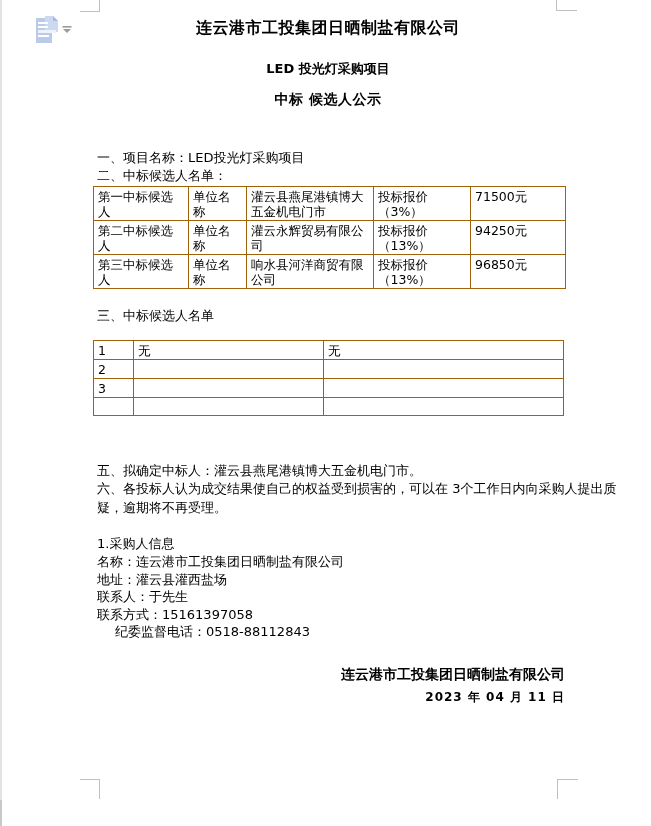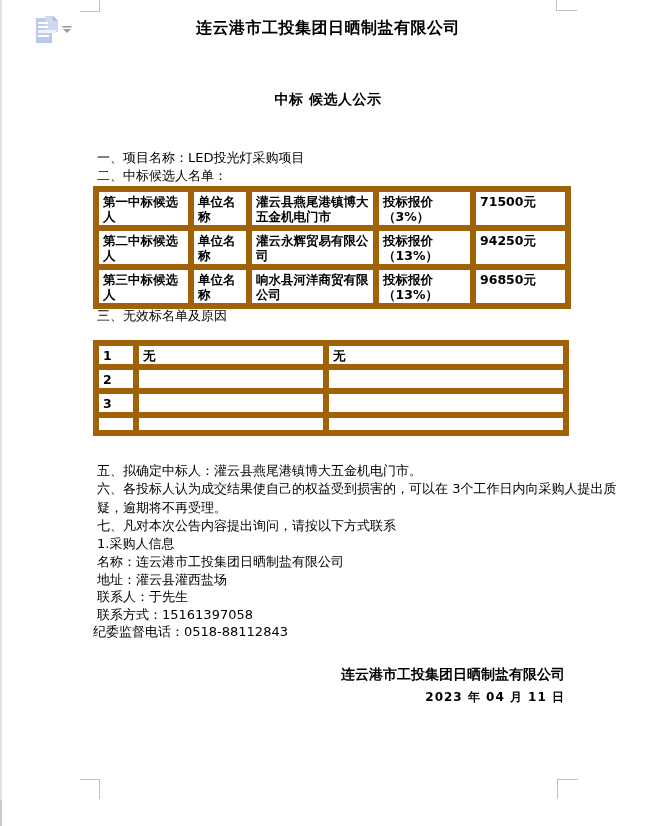--- a/index.html
+++ b/index.html
@@ -31,21 +31,21 @@
 
   .line { position: absolute; white-space: nowrap; font-size: 13px; line-height: 15px; color: #000; }
   .bold { font-weight: bold; }
   .center { left: 100px; width: 456px; text-align: center; }
 
   .doc-title  { top: 20px;  font-size: 16px; letter-spacing: 0.5px; }
   .doc-sub1   { top: 61px;  font-size: 13px; }
   .doc-sub2   { top: 92px;  font-size: 14px; letter-spacing: 0.5px; }
 
   table { border-collapse: collapse; table-layout: fixed; position: absolute; background: #fff; }
-  td, th { border: 6px solid #a16207; font-size: 12.5px; font-weight: bold; text-align: left; vertical-align: top; padding: 2px 4px 1px 4px; line-height: 15px; overflow: hidden; }
+  td, th { border: 1px solid #a16207; font-size: 12.5px; font-weight: normal; text-align: left; vertical-align: top; padding: 2px 4px 1px 4px; line-height: 15px; overflow: hidden; }
   .tbl1 { left: 93px; top: 186px; width: 472px; }
   .tbl1 tr { height: 33px; }
   .tbl2 { left: 93px; top: 340px; width: 470px; }
   .tbl2 tr { height: 17px; }
   .tbl2 tr.hdr { height: 18px; }
 
   .footer-line { position: absolute; left: 100px; width: 465px; text-align: right; }
   .f-company { top: 667px; font-size: 14px; }
   .f-date    { top: 690px; font-size: 12px; letter-spacing: 1px; }
 </style>
@@ -72,20 +72,21 @@
       <rect x="2" y="14" width="18" height="3" fill="#eef3fa"></rect>
       <rect x="2" y="19" width="11" height="2" fill="#ffffff"></rect>
     </svg>
     <svg class="paste-arrow" width="10" height="8" viewBox="0 0 10 8">
       <rect x="0.5" y="0" width="9" height="1.6" fill="#9b9b9b"></rect>
       <polygon points="1,3 9,3 5,7" fill="#9b9b9b"></polygon>
     </svg>
   </div>
 
   <div class="line bold center doc-title">连云港市工投集团日晒制盐有限公司</div>
+  <div class="line bold center doc-sub1">LED 投光灯采购项目</div>
   <div class="line bold center doc-sub2">中标 候选人公示</div>
 
   <div class="line" style="left:97px; top:150px;">一、项目名称：LED投光灯采购项目</div>
   <div class="line" style="left:97px; top:168px;">二、中标候选人名单：</div>
 
   <table class="tbl1">
     <colgroup>
       <col style="width:95px">
         <col style="width:58px">
         <col style="width:127px">
@@ -110,21 +111,21 @@
     <tr>
       <td>第三中标候选人</td>
       <td>单位名称</td>
       <td style="white-space:normal;">响水县河洋商贸有限公司</td>
       <td>投标报价（13%）</td>
       <td>96850元</td>
     </tr>
   </tbody>
     </table>
 
-  <div class="line" style="left:97px; top:308px;">三、无效标名单及原因</div>
+  <div class="line" style="left:97px; top:308px;">三、中标候选人名单</div>
 
   <table class="tbl2">
     <colgroup>
       <col style="width:40px">
         <col style="width:190px">
         <col style="width:240px">
     </colgroup>
     <tbody>
     <tr>
       <td>1</td>
@@ -145,24 +146,23 @@
       <td></td>
       <td></td>
       <td></td>
     </tr>
   </tbody>
     </table>
 
   <div class="line" style="left:97px; top:463px;">五、拟确定中标人：灌云县燕尾港镇博大五金机电门市。</div>
   <div class="line" style="left:97px; top:481px;">六、各投标人认为成交结果使自己的权益受到损害的，可以在 3个工作日内向采购人提出质</div>
   <div class="line" style="left:97px; top:500px;">疑，逾期将不再受理。</div>
-  <div class="line" style="left:97px; top:518px;">七、凡对本次公告内容提出询问，请按以下方式联系</div>
   <div class="line" style="left:97px; top:536px;">1.采购人信息</div>
   <div class="line" style="left:97px; top:554px;text-align:center;">名称：连云港市工投集团日晒制盐有限公司</div>
   <div class="line" style="left:97px; top:572px;">地址：灌云县灌西盐场</div>
   <div class="line" style="left:97px; top:589px;">联系人：于先生</div>
   <div class="line" style="left:97px; top:607px;">联系方式：15161397058</div>
-  <div class="line" style="left:93px; top:624px;">纪委监督电话：0518-88112843</div>
+  <div class="line" style="left:115px; top:624px;">纪委监督电话：0518-88112843</div>
 
   <div class="line bold footer-line f-company">连云港市工投集团日晒制盐有限公司</div>
   <div class="line bold footer-line f-date">2023 年 04 月 11 日</div>
 
 </div>
 
 </body></html>

